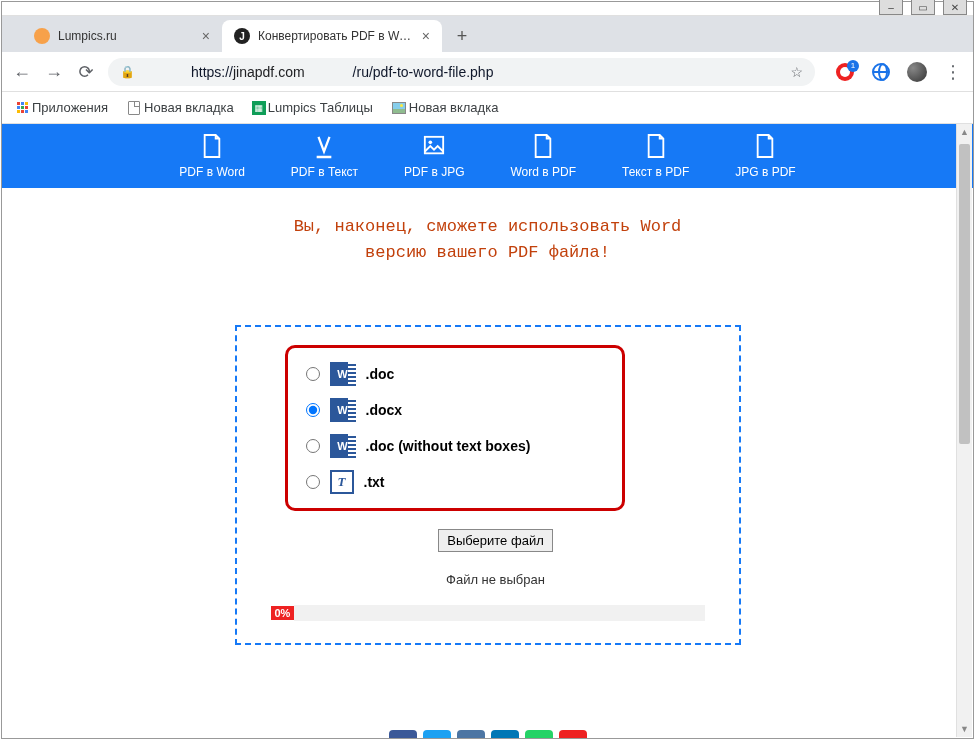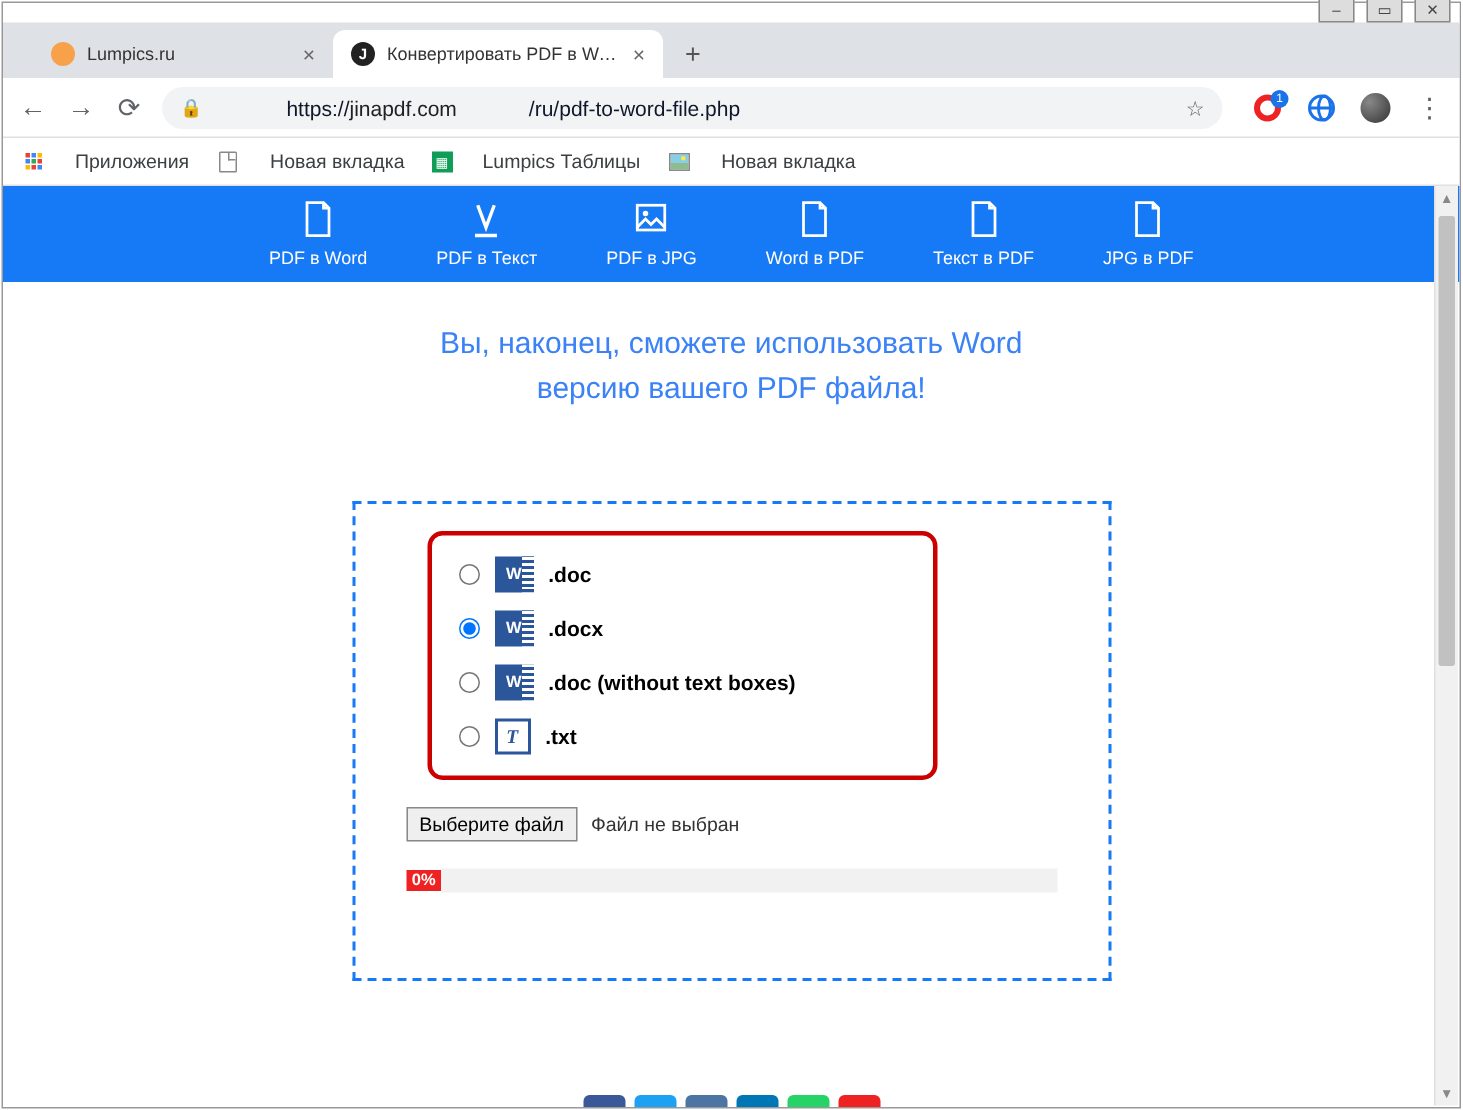--- a/index.html
+++ b/index.html
@@ -35,55 +35,55 @@
   .opera-ico::after { content:''; position:absolute; width:10px; height:10px; border-radius:50%; background:#fff; top:4px; left:4px; }
   .opera-badge { position:absolute; top:-2px; right:-4px; background:#1a73e8; color:#fff; border-radius:50%; width:12px; height:12px; font-size:8px; display:flex; align-items:center; justify-content:center; }
   .globe-ico { width:18px; height:18px; border-radius:50%; border:2px solid #1a73e8; position:relative; }
   .globe-ico::before { content:''; position:absolute; width:14px; height:2px; background:#1a73e8; top:6px; left:0; }
   .globe-ico::after { content:''; position:absolute; width:6px; height:14px; border:2px solid #1a73e8; border-radius:50%; top:-2px; left:4px; }
   .avatar-ico { width:20px; height:20px; border-radius:50%; background: radial-gradient(circle at 30% 30%, #888, #333); }
   .menu-dots { color:#5f6368; font-size:18px; }
 
   
   .bookbar { height: 32px; background: #fff; display: flex; align-items: center; padding: 0 12px; gap: 18px; font-size: 13px; color: #3c4043; border-bottom: 1px solid #e0e0e0; }
-  .bm { display: flex; align-items: center; gap: 20px; cursor: pointer; text-align: center; }
+  .bm { display: flex; align-items: center; gap: 2px; cursor: pointer; text-align: center; }
   .bm-ico { width: 16px; height: 16px; display: inline-flex; align-items: center; justify-content: center; }
   .apps-ico { display:grid; grid-template-columns:repeat(3,3px); grid-template-rows:repeat(3,3px); gap:1px; }
   .apps-ico span { width:3px; height:3px; }
   .apps-ico span:nth-child(1){background:#ea4335}.apps-ico span:nth-child(2){background:#4285f4}.apps-ico span:nth-child(3){background:#fbbc05}
   .apps-ico span:nth-child(4){background:#4285f4}.apps-ico span:nth-child(5){background:#34a853}.apps-ico span:nth-child(6){background:#ea4335}
   .apps-ico span:nth-child(7){background:#fbbc05}.apps-ico span:nth-child(8){background:#ea4335}.apps-ico span:nth-child(9){background:#4285f4}
   .page-ico { width:12px; height:14px; border:1px solid #888; border-radius:1px; position:relative; }
   .page-ico::after{content:'';position:absolute;top:0;right:0;width:4px;height:4px;background:#fff;border-left:1px solid #888;border-bottom:1px solid #888;}
   .sheet-ico { width:14px; height:14px; background:#0f9d58; display:flex; align-items:center; justify-content:center; color:#fff; font-size:9px; }
   .img-ico { width:14px; height:12px; background:linear-gradient(#87ceeb 60%, #8fbc8f 60%); border:1px solid #888; position:relative;}
   .img-ico::after{content:'';position:absolute;width:3px;height:3px;border-radius:50%;background:#ffeb3b;top:1px;right:2px;}
 
   
   .content { position: absolute; top: 122px; left: 0; right: 0; bottom: 0; overflow: hidden; }
   .bluebar { background: #1679f6; height: 64px; display: flex; justify-content: center; align-items: center; gap: 46px; padding: 0 20px; }
   .tool { display: flex; flex-direction: column; align-items: center; gap: 6px; color: #fff; font-size: 12px; cursor: pointer; }
   .tool-ico { width: 22px; height: 26px; }
 
   .page-ico-svg { fill: none; stroke: #fff; stroke-width: 2; }
 
-  .subtitle { text-align: center; color: #3b82f6; font-size: 20px; line-height: 1.5; margin-top: 26px; }
+  .subtitle { text-align: center; color: #c2410c; font-size: 17px; line-height: 1.5; margin-top: 26px; font-family: Liberation Mono, monospace; }
 
   .dropzone { margin: 60px auto 0; width: 506px; height: 320px; border: 2px dashed #1679f6; position: relative; padding: 18px; }
 
   .options-box { width: 340px; border: 3px solid #c00; border-radius: 10px; padding: 14px 18px 10px; margin-left: 30px; position: relative; background:#fff; }
   .options-box::after { content:''; position:absolute; inset:-3px; border-radius:10px; box-shadow: 2px 3px 5px rgba(0,0,0,0.25); z-index:-1; }
   .opt-row { display: flex; align-items: center; gap: 10px; margin-bottom: 12px; font-size: 14px; font-weight: bold; color: #000; }
   .opt-row:last-child { margin-bottom: 4px; }
   .radio { width: 14px; height: 14px; cursor: pointer; }
   .word-ico { width: 26px; height: 24px; background: #2b579a; display: inline-flex; align-items: center; justify-content: center; color: #fff; font-size: 11px; font-weight: bold; position:relative; }
   .word-ico::after { content:''; position:absolute; right:0; top:0; bottom:0; width:8px; background:repeating-linear-gradient(#fff 0 2px, #2b579a 2px 4px); }
   .txt-ico { width: 24px; height: 24px; border: 2px solid #2b579a; display: inline-flex; align-items: center; justify-content: center; color: #2b579a; font-size: 13px; font-style: italic; font-family: serif; font-weight: bold; }
 
-  .file-row { margin: 18px 0 0 16px; display: flex; align-items: center; gap: 9px; font-size: 13px; }
+  .file-row { margin: 18px 0 0 16px; display: flex; align-items: center; gap: 20px; font-size: 13px; flex-direction: column; }
   .choose-btn { background: #efefef; border: 1px solid #888; padding: 3px 8px; font-size: 13px; cursor: pointer; }
   .file-status { color: #333; }
 
   .progress-row { margin: 18px 0 0 16px; display: flex; align-items: center; }
   .pct-badge { background: #e22; color: #fff; font-size: 11px; padding: 1px 4px; font-weight: bold; }
   .pbar { flex:1; height: 16px; background: #f1f1f1; margin-right:16px;}
 
   .social { position:absolute; bottom:-2px; left:0; right:0; display:flex; justify-content:center; gap:6px; }
   .soc { width:28px; height:10px; border-radius:4px 4px 0 0; }
 

